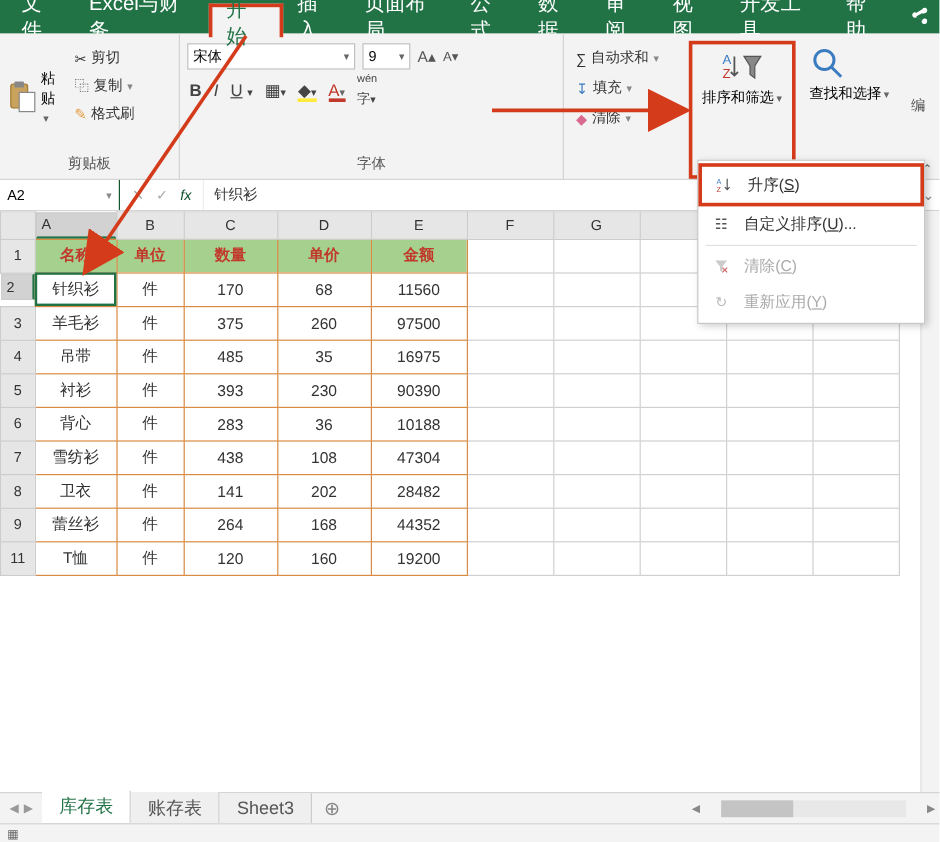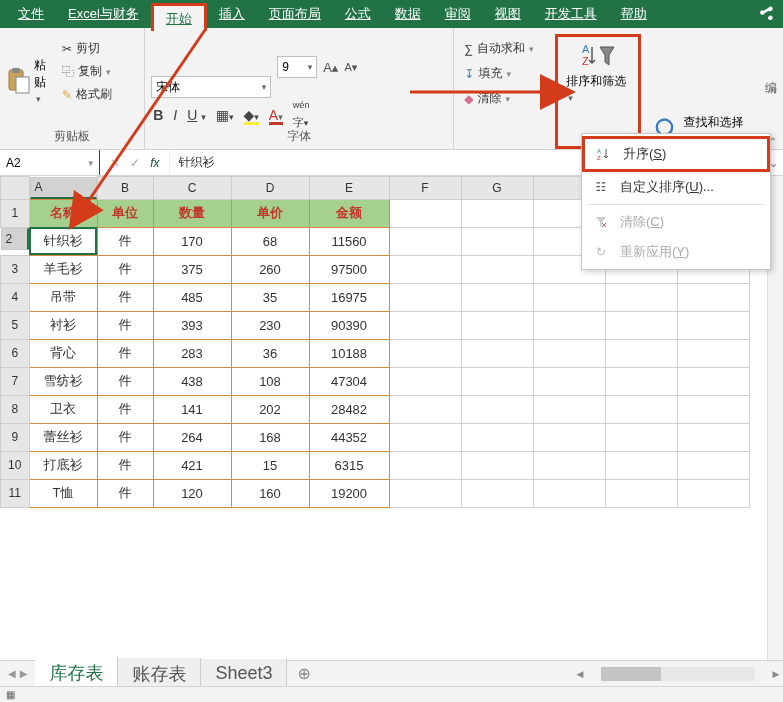--- a/index.html
+++ b/index.html
@@ -1,44 +1,44 @@
 <!DOCTYPE html>
 <html><head>
 <meta charset="utf-8">
 <style>
   * { box-sizing: border-box; font-family: "Microsoft YaHei", Arial, sans-serif; }
   body { margin: 0; width: 783px; height: 702px; background: #fff; overflow: hidden; font-size: 12px; position: relative; }
   
   .menubar { background: #217346; color: #fff; height: 28px; display: flex; align-items: stretch; padding-left: 6px; }
-  .menubar .tab { padding: 0 12px; display: flex; align-items: center; font-size: 13px; cursor: default; text-decoration: underline; }
+  .menubar .tab { padding: 0 12px; display: flex; align-items: center; font-size: 17px; cursor: default; }
   .menubar .tab.active { background: #f3f3f3; color: #217346; border: 3px solid #d43b1b; border-bottom: none; position: relative; top: 3px; z-index: 3;}
   .menubar .share { margin-left: auto; padding: 0 8px; display: flex; align-items: center;}
   .menubar .share svg { width: 18px; height: 18px; }
   
   .ribbon { background: #f3f3f3; border-bottom: 1px solid #d4d4d4; height: 122px; position: relative; display: flex; }
   .group { border-right: 1px solid #d4d4d4; padding: 4px 6px 2px 6px; display: flex; flex-direction: column; }
   .group-title { text-align: center; font-size: 12px; color: #555; margin-top: auto; padding: 2px 0;}
   .group-body { display: flex; gap: 6px; flex: 1; }
   .vstack { display: flex; flex-direction: column; gap: 2px; }
   .btn { display: flex; align-items: center; gap: 4px; padding: 2px 4px; color: #333; }
   .btn.small { font-size: 12px; }
   .big-btn { width: 46px; display: flex; align-items: center; justify-content: center; gap: 2px; padding-top: 4px;}
   .big-btn .lbl { font-size: 12px; }
   .icon-box { width: 28px; height: 28px; display: flex; align-items: center; justify-content: center; }
   .dropdown-caret::after { content: "▾"; font-size: 9px; color: #666; margin-left: 2px;}
   .sel { border: 1px solid #c0c0c0; background: #fff; height: 22px; display: flex; align-items: center; padding: 0 4px; font-size: 12px; }
   .sel .caret { margin-left: auto; padding-left: 6px; color: #666; font-size: 9px;}
-  .font-name { width: 120px; margin-top: 40px; }
+  .font-name { width: 140px; }
   .font-size { width: 40px; }
   .fmt-row { display: flex; gap: 10px; align-items: center; height: 22px; padding: 0 2px;}
   .fmt-row span { font-size: 14px; color: #444; }
   .ribbon-right { display: flex; }
   .sort-btn { border: 3px solid #d43b1b; padding: 4px 8px; display: flex; flex-direction: column; align-items: center; gap: 2px; }
   .sort-btn .lbl { font-size: 12px; }
-  .plain-big { padding: 4px 8px; display: flex; flex-direction: row; align-items: flex-end; gap: 2px;}
+  .plain-big { padding: 4px 8px; display: flex; flex-direction: column; align-items: flex-start; gap: 2px;}
   .ribbon .last { color: #555; display:flex; align-items:center; padding: 0 6px;}
   .ribbon-expand { position:absolute; right: 6px; bottom: 2px; color:#666; font-size: 10px;}
   
   .fbar { height: 26px; border-bottom: 1px solid #d4d4d4; display: flex; align-items: stretch; background: #fff;}
   .namebox { width: 100px; border-right: 1px solid #14532d; display: flex; align-items: center; padding: 0 6px; }
   .namebox .caret { margin-left: auto; color: #888; font-size: 9px;}
   .fx-controls { display: flex; align-items: center; gap: 10px; padding: 0 10px; border-right: 1px solid #eee; color: #aaa;}
   .fx-controls .fx { font-style: italic; font-family: Liberation Sans, sans-serif; color: #14532d; }
   .fcell { flex: 1; display: flex; align-items: center; padding: 0 8px; color: #333;}
   .fbar-expand { width: 20px; display:flex; align-items:center; justify-content:center; color:#888; border-left:1px solid #eee;}
@@ -59,21 +59,21 @@
   col.c-row { width: 28px; }
   col.c-a { width: 68px; }
   col.c-b { width: 56px; }
   col.c-c { width: 78px; }
   col.c-d { width: 78px; }
   col.c-e { width: 80px; }
   col.c-rest { width: 72px; }
   
   .sheetbar { position: absolute; bottom: 16px; left: 0; right: 0; height: 26px; background: #f3f3f3; border-top: 1px solid #d4d4d4; display: flex; align-items: center; }
   .sheet-nav { display:flex; gap:4px; padding: 0 8px; color:#999; font-size:10px;}
-  .sheet-tab { padding: 4px 14px; border-right: 1px solid #ccc; font-size: 18px; color: #555; background:#efefef;}
+  .sheet-tab { padding: 4px 14px; border-right: 1px solid #ccc; font-size: 15px; color: #555; background:#efefef;}
   .sheet-tab.active { background: #fff; color: #217346; border-bottom: 2px solid #217346; }
   .sheet-add { padding: 0 10px; color: #888; font-size: 16px;}
   
   .statusbar { position: absolute; bottom: 0; left: 0; right: 0; height: 16px; background: #f3f3f3; border-top: 1px solid #d4d4d4; display:flex; align-items:center; padding: 0 6px; color:#666; font-size:10px;}
   
   .dropdown-menu { position: absolute; top: 133px; right: 12px; width: 190px; background: #fff; border: 1px solid #c8c8c8; box-shadow: 2px 2px 6px rgba(0,0,0,0.2); z-index: 50; padding: 2px 0;}
   .dropdown-menu .item { display: flex; align-items: center; gap: 10px; padding: 6px 10px; font-size: 13px; color: #333;}
   .dropdown-menu .item.highlight { border: 3px solid #d43b1b; margin: 0;}
   .dropdown-menu .item.disabled { color: #aaa;}
   .dropdown-menu .sep { height: 1px; background: #e0e0e0; margin: 2px 6px;}
@@ -374,33 +374,20 @@
           <td class="cell data">264</td>
           <td class="cell data">168</td>
           <td class="cell data">44352</td>
           <td class="cell"></td>
           <td class="cell"></td>
           <td class="cell"></td>
           <td class="cell"></td>
           <td class="cell"></td>
         </tr>
         <tr>
-          <td class="rowhdr">10</td>
-          <td class="cell data">打底衫</td>
-          <td class="cell data">件</td>
-          <td class="cell data">421</td>
-          <td class="cell data">15</td>
-          <td class="cell data">6315</td>
-          <td class="cell"></td>
-          <td class="cell"></td>
-          <td class="cell"></td>
-          <td class="cell"></td>
-          <td class="cell"></td>
-        </tr>
-        <tr>
           <td class="rowhdr">11</td>
           <td class="cell data">T恤</td>
           <td class="cell data">件</td>
           <td class="cell data">120</td>
           <td class="cell data">160</td>
           <td class="cell data">19200</td>
           <td class="cell"></td>
           <td class="cell"></td>
           <td class="cell"></td>
           <td class="cell"></td>

